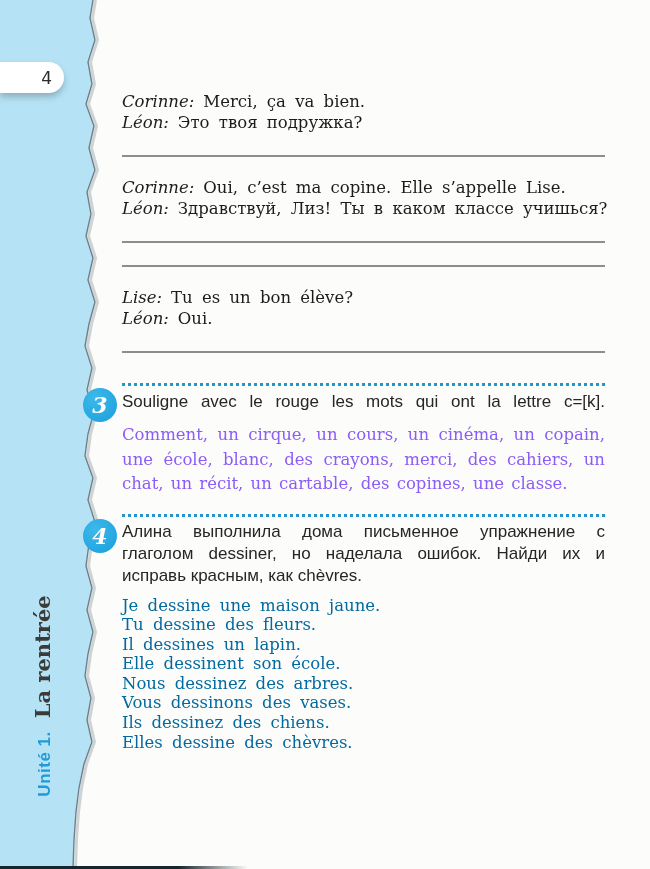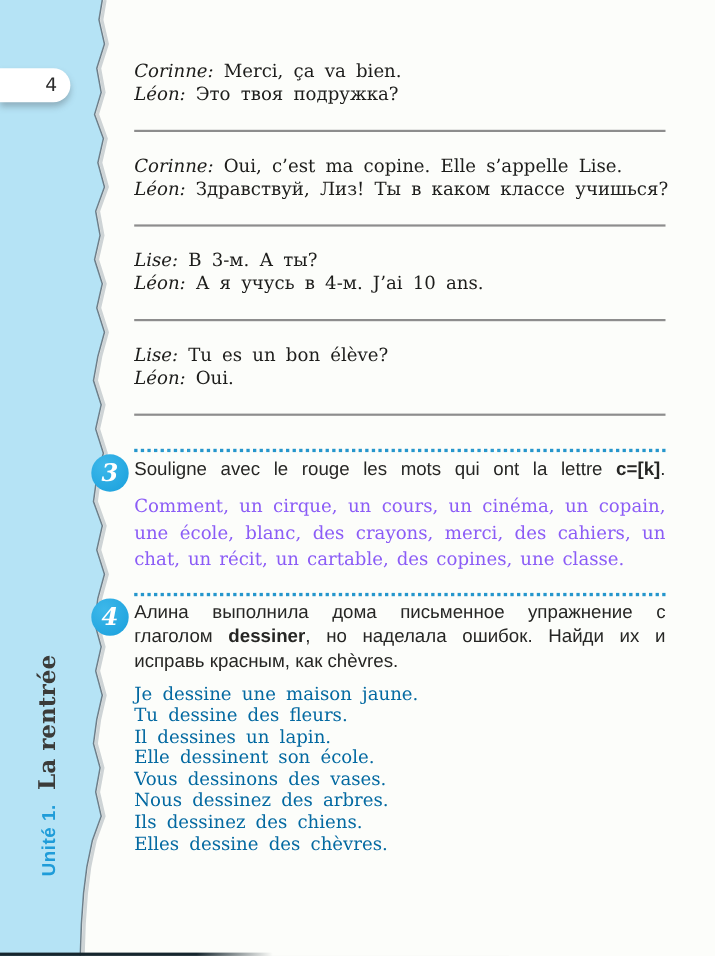--- a/index.html
+++ b/index.html
@@ -15,41 +15,41 @@
     font-family:"DejaVu Sans",sans-serif;font-size:17px;color:#2b2b2b;z-index:3;}
 
   
   .sidebar-label{position:absolute;left:-64px;top:680px;width:220px;height:32px;
     transform:rotate(-90deg);display:flex;align-items:baseline;justify-content:center;gap:13px;
     white-space:nowrap;z-index:2;}
   .unit-num{font-family:"Liberation Sans",sans-serif;font-weight:700;font-size:17px;color:#1e9cd9;letter-spacing:.5px;}
   .unit-title{font-family:"DejaVu Serif",serif;font-weight:700;font-size:21px;color:#3b3b39;}
 
   
-  .content{position:absolute;left:122px;top:0;width:483px;padding-top:54px;z-index:2;}
+  .content{position:absolute;left:122px;top:16px;width:483px;padding-top:75px;z-index:2;}
 
   .dline{font-family:"DejaVu Serif",serif;font-size:16.5px;line-height:21px;white-space:nowrap;
     word-spacing:4px;color:#1c1c1a;}
   .speaker{font-style:italic;margin-right:9px;}
 
   .rule{border:none;border-top:2px solid #8d8d8d;margin:22px 0 20px 0;}
 
   .dotted{border-top:3px dotted #2596cc;margin-top:30px;height:0;}
   .dotted2{margin-top:17px;}
 
   .ex-row{position:relative;margin-top:5px;}
   .ex-row4{margin-top:4px;}
   .num-circle{position:absolute;left:-39px;top:-3px;width:34px;height:34px;border-radius:50%;
     background:radial-gradient(circle at 35% 30%, #3db8ea, #199fdc);
     display:flex;align-items:center;justify-content:center;
     font-family:"DejaVu Serif",serif;font-style:italic;font-weight:700;font-size:22px;color:#ffffff;}
   .ex-row4 .num-circle{top:-2px;}
 
   .instr{font-family:"Liberation Sans",sans-serif;font-size:17px;line-height:22px;color:#262624;}
-  .instr b{font-weight:700;margin-top:28px;}
+  .instr b{font-weight:400;margin-top:28px;}
   .just{text-align:justify;text-align-last:justify;}
   .iline{white-space:nowrap;}
   .iline.just{white-space:normal;}
 
   .word-list{margin-top:10px;font-family:"DejaVu Serif",serif;font-size:16.5px;line-height:24.5px;
     color:#8b5cf6;}
   .word-list .wline{word-spacing:2px;}
 
   .verb-list{margin-top:9px;font-family:"DejaVu Serif",serif;font-size:16.5px;line-height:19.6px;
     color:#0369a1;word-spacing:4px;}
@@ -95,28 +95,20 @@
       <div class="dline">
         <span class="speaker">Corinne:</span><span>Oui, c’est ma copine. Elle s’appelle Lise.</span>
       </div>
       <div class="dline">
         <span class="speaker">Léon:</span><span>Здравствуй, Лиз! Ты в каком классе учишься?</span>
       </div>
     </div>
 
     <hr class="rule">
 
-    <div class="d-block">
-      <div class="dline">
-        <span class="speaker">Lise:</span><span>В 3-м. А ты?</span>
-      </div>
-      <div class="dline">
-        <span class="speaker">Léon:</span><span>А я учусь в 4-м. J’ai 10 ans.</span>
-      </div>
-    </div>
 
     <hr class="rule">
 
     <div class="d-block">
       <div class="dline">
         <span class="speaker">Lise:</span><span>Tu es un bon élève?</span>
       </div>
       <div class="dline">
         <span class="speaker">Léon:</span><span>Oui.</span>
       </div>
@@ -158,22 +150,22 @@
           <span>исправь красным, как chèvres.</span><b></b><span></span>
         </div>
       </div>
     </div>
 
     <div class="verb-list">
       <div class="vline">Je dessine une maison jaune.</div>
       <div class="vline">Tu dessine des fleurs.</div>
       <div class="vline">Il dessines un lapin.</div>
       <div class="vline">Elle dessinent son école.</div>
+      <div class="vline">Nous dessinez des arbres.</div>
       <div class="vline">Vous dessinons des vases.</div>
-      <div class="vline">Nous dessinez des arbres.</div>
       <div class="vline">Ils dessinez des chiens.</div>
       <div class="vline">Elles dessine des chèvres.</div>
     </div>
 
   </div>
 
   <div class="bottom-edge"></div>
 </div>
 
 </body></html>

